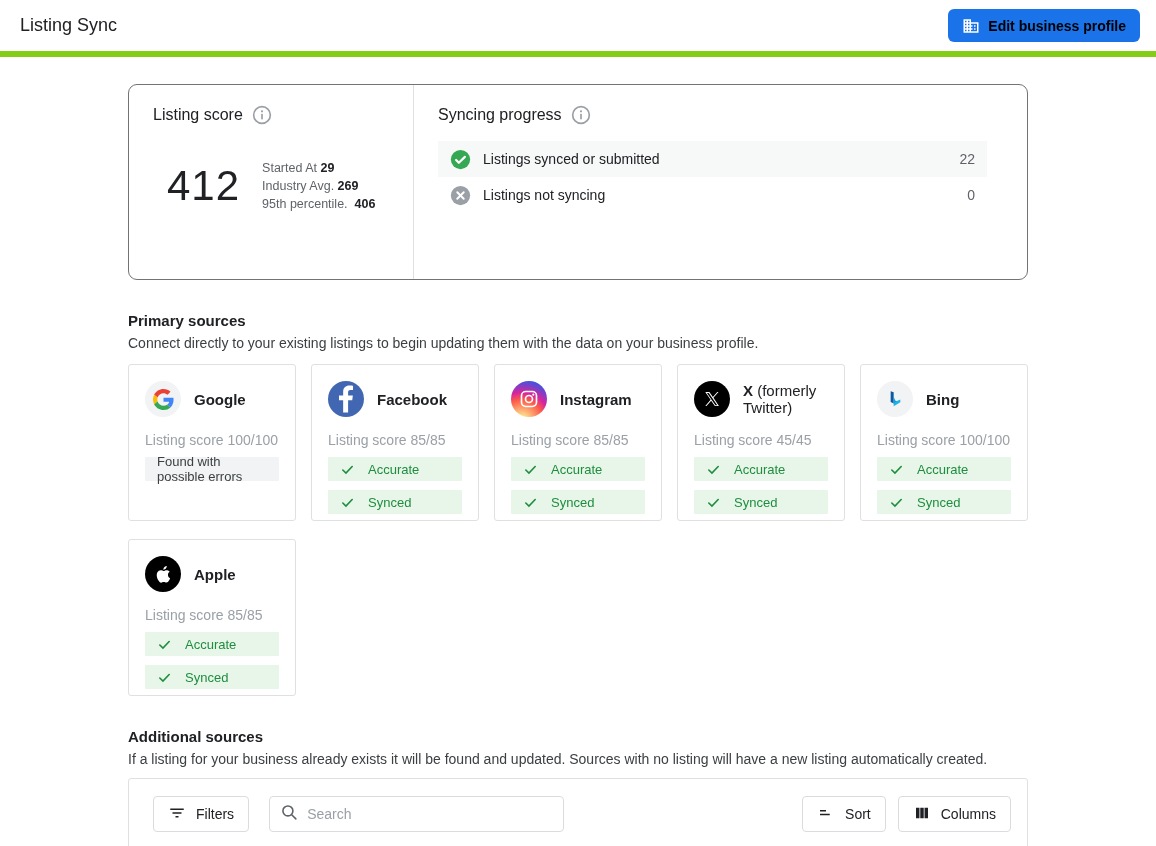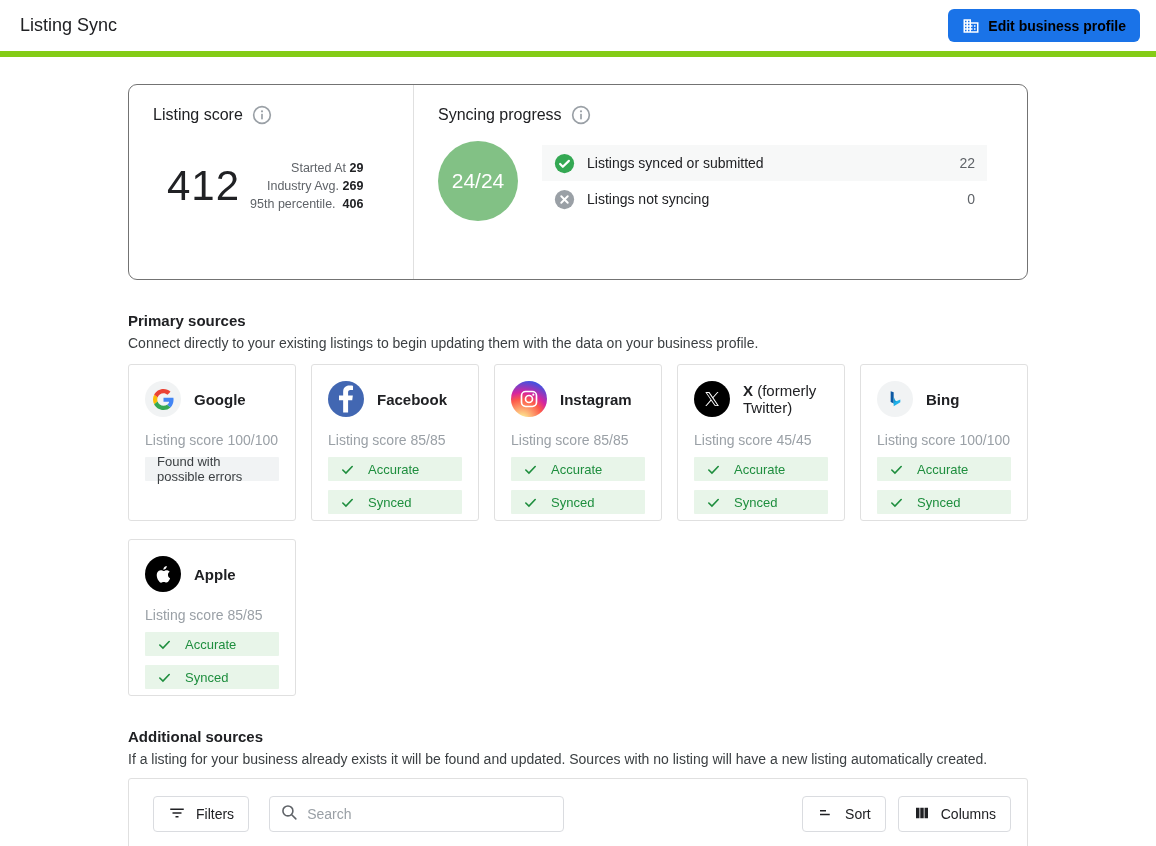--- a/index.html
+++ b/index.html
@@ -16,21 +16,21 @@
   .btn-primary svg { display:block; }
 
   
   .content { width:900px; margin:27px auto 0 auto; }
 
   
   .summary-card { display:flex; border:1px solid #737373; border-radius:9px; height:196px; background:#fff; }
   .score-panel { width:285px; border-right:1px solid #e0e0e0; padding:20px 24px; }
   .panel-title { display:flex; align-items:center; gap:9px; font-size:16px; color:#202124; }
   .info-icon { width:20px; height:20px; display:inline-block; cursor:pointer; }
-  .score-row { display:flex; align-items:center; gap:10px; margin:34px 0 0 14px;text-align:right; }
+  .score-row { display:flex; align-items:center; gap:22px; margin:34px 0 0 14px; }
   .big-score { font-size:42px; font-weight:400; color:#202124; letter-spacing:1px; }
   .score-stats { font-size:12.5px; color:#5f6368; line-height:18px; }
   .score-stats b { color:#202124; }
   .sync-panel { flex:1; padding:20px 24px 20px 24px; }
   .sync-body { display:flex; align-items:center; gap:24px; margin-top:16px; }
   .sync-circle-badge { width:80px; height:80px; border-radius:50%; background:#82c185; color:#fff;
     display:flex; align-items:center; justify-content:center; font-size:21px; flex:0 0 80px; }
   .sync-rows { flex:1; margin-right:16px; }
   .sync-row { height:36px; display:flex; align-items:center; padding:0 12px; font-size:14px; }
   .sync-row:nth-child(odd) { background:#f7f8f8; }
@@ -121,21 +121,20 @@
         <span>Syncing progress</span>
         <span class="info-icon">
           <svg viewBox="0 0 24 24" width="20" height="20">
               <circle cx="12" cy="12" r="10" fill="none" stroke="#9aa0a6" stroke-width="2"></circle>
               <rect x="11" y="10.6" width="2" height="6.6" fill="#9aa0a6"></rect>
               <circle cx="12" cy="7.6" r="1.3" fill="#9aa0a6"></circle>
             </svg>
         </span>
       </div>
       <div class="sync-body">
-        <div class="sync-circle-badge">24/24</div>
         <div class="sync-rows">
           <div class="sync-row">
             <span class="row-icon">
               <svg viewBox="0 0 24 24" width="21" height="21">
                   <circle cx="12" cy="12" r="11" fill="#34a853"></circle>
                   <path d="M7 12.6l3.1 3.1L17 9" stroke="#fff" stroke-width="2.5" fill="none" stroke-linecap="round" stroke-linejoin="round"></path>
                 </svg>
             </span>
             <span class="row-label">Listings synced or submitted</span>
             <span class="row-value">22</span>

